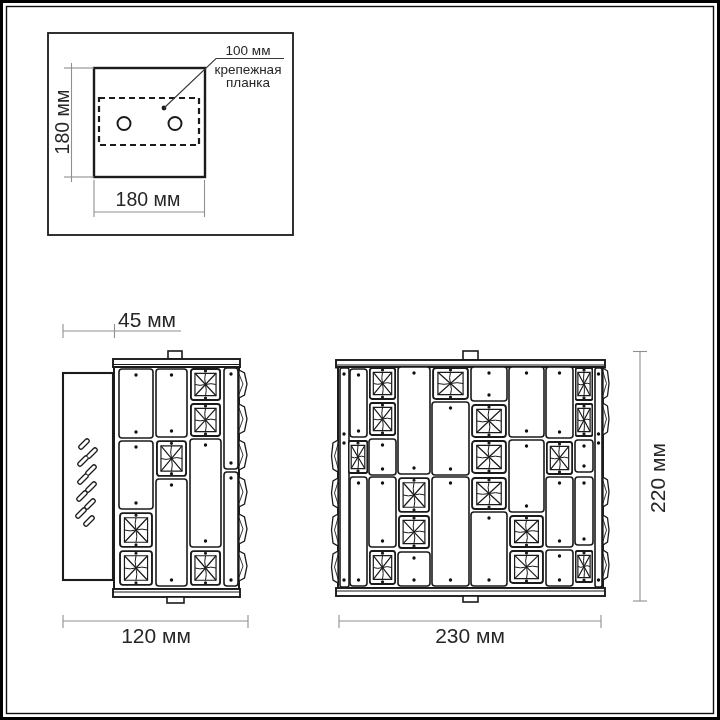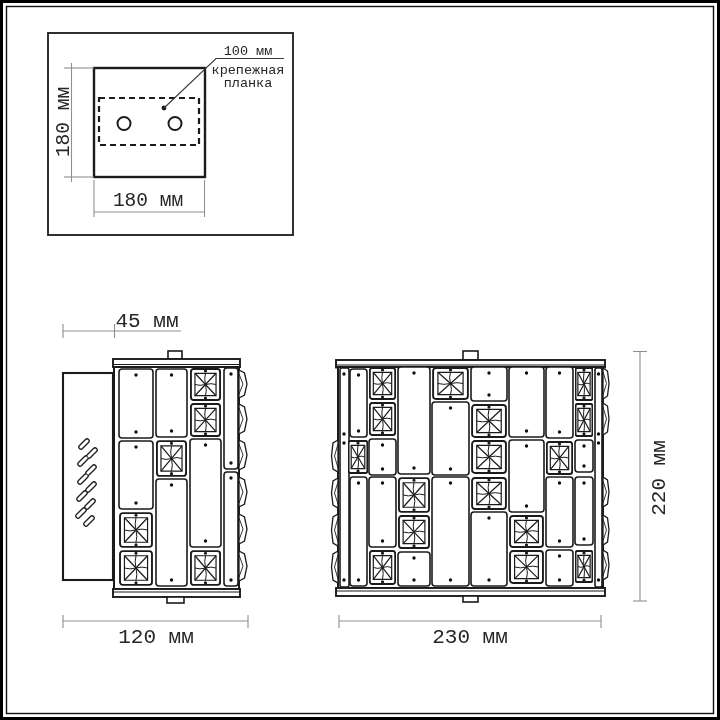--- a/index.html
+++ b/index.html
@@ -1,17 +1,17 @@
 <!DOCTYPE html>
 <html><head>
 <meta charset="utf-8">
 <style>
   html,body{margin:0;padding:0;background:#ffffff;}
   .canvas{position:relative;width:720px;height:720px;background:#fff;
-          font-family:Liberation Mono, monospace;overflow:hidden;}
+          font-family:Liberation Sans, sans-serif;overflow:hidden;}
   svg{display:block;}
   .pnl{fill:#fff;stroke:#1b1b1b;stroke-width:1.6;}
   .thin{stroke:#1b1b1b;stroke-width:1;fill:none;}
   .dots{stroke:#111;stroke-width:3.4;stroke-linecap:round;fill:none;}
   .dim{stroke:#8f8f8f;stroke-width:1.1;fill:none;}
   .lead{stroke:#3a3a3a;stroke-width:1.1;fill:none;}
   .dtxt{fill:#262626;font-size:21px;}
   .itxt-big{fill:#262626;font-size:19.5px;}
   .itxt-sm{fill:#262626;font-size:13.5px;}
   .prof{fill:#fff;stroke:#1b1b1b;stroke-width:1.3;}

